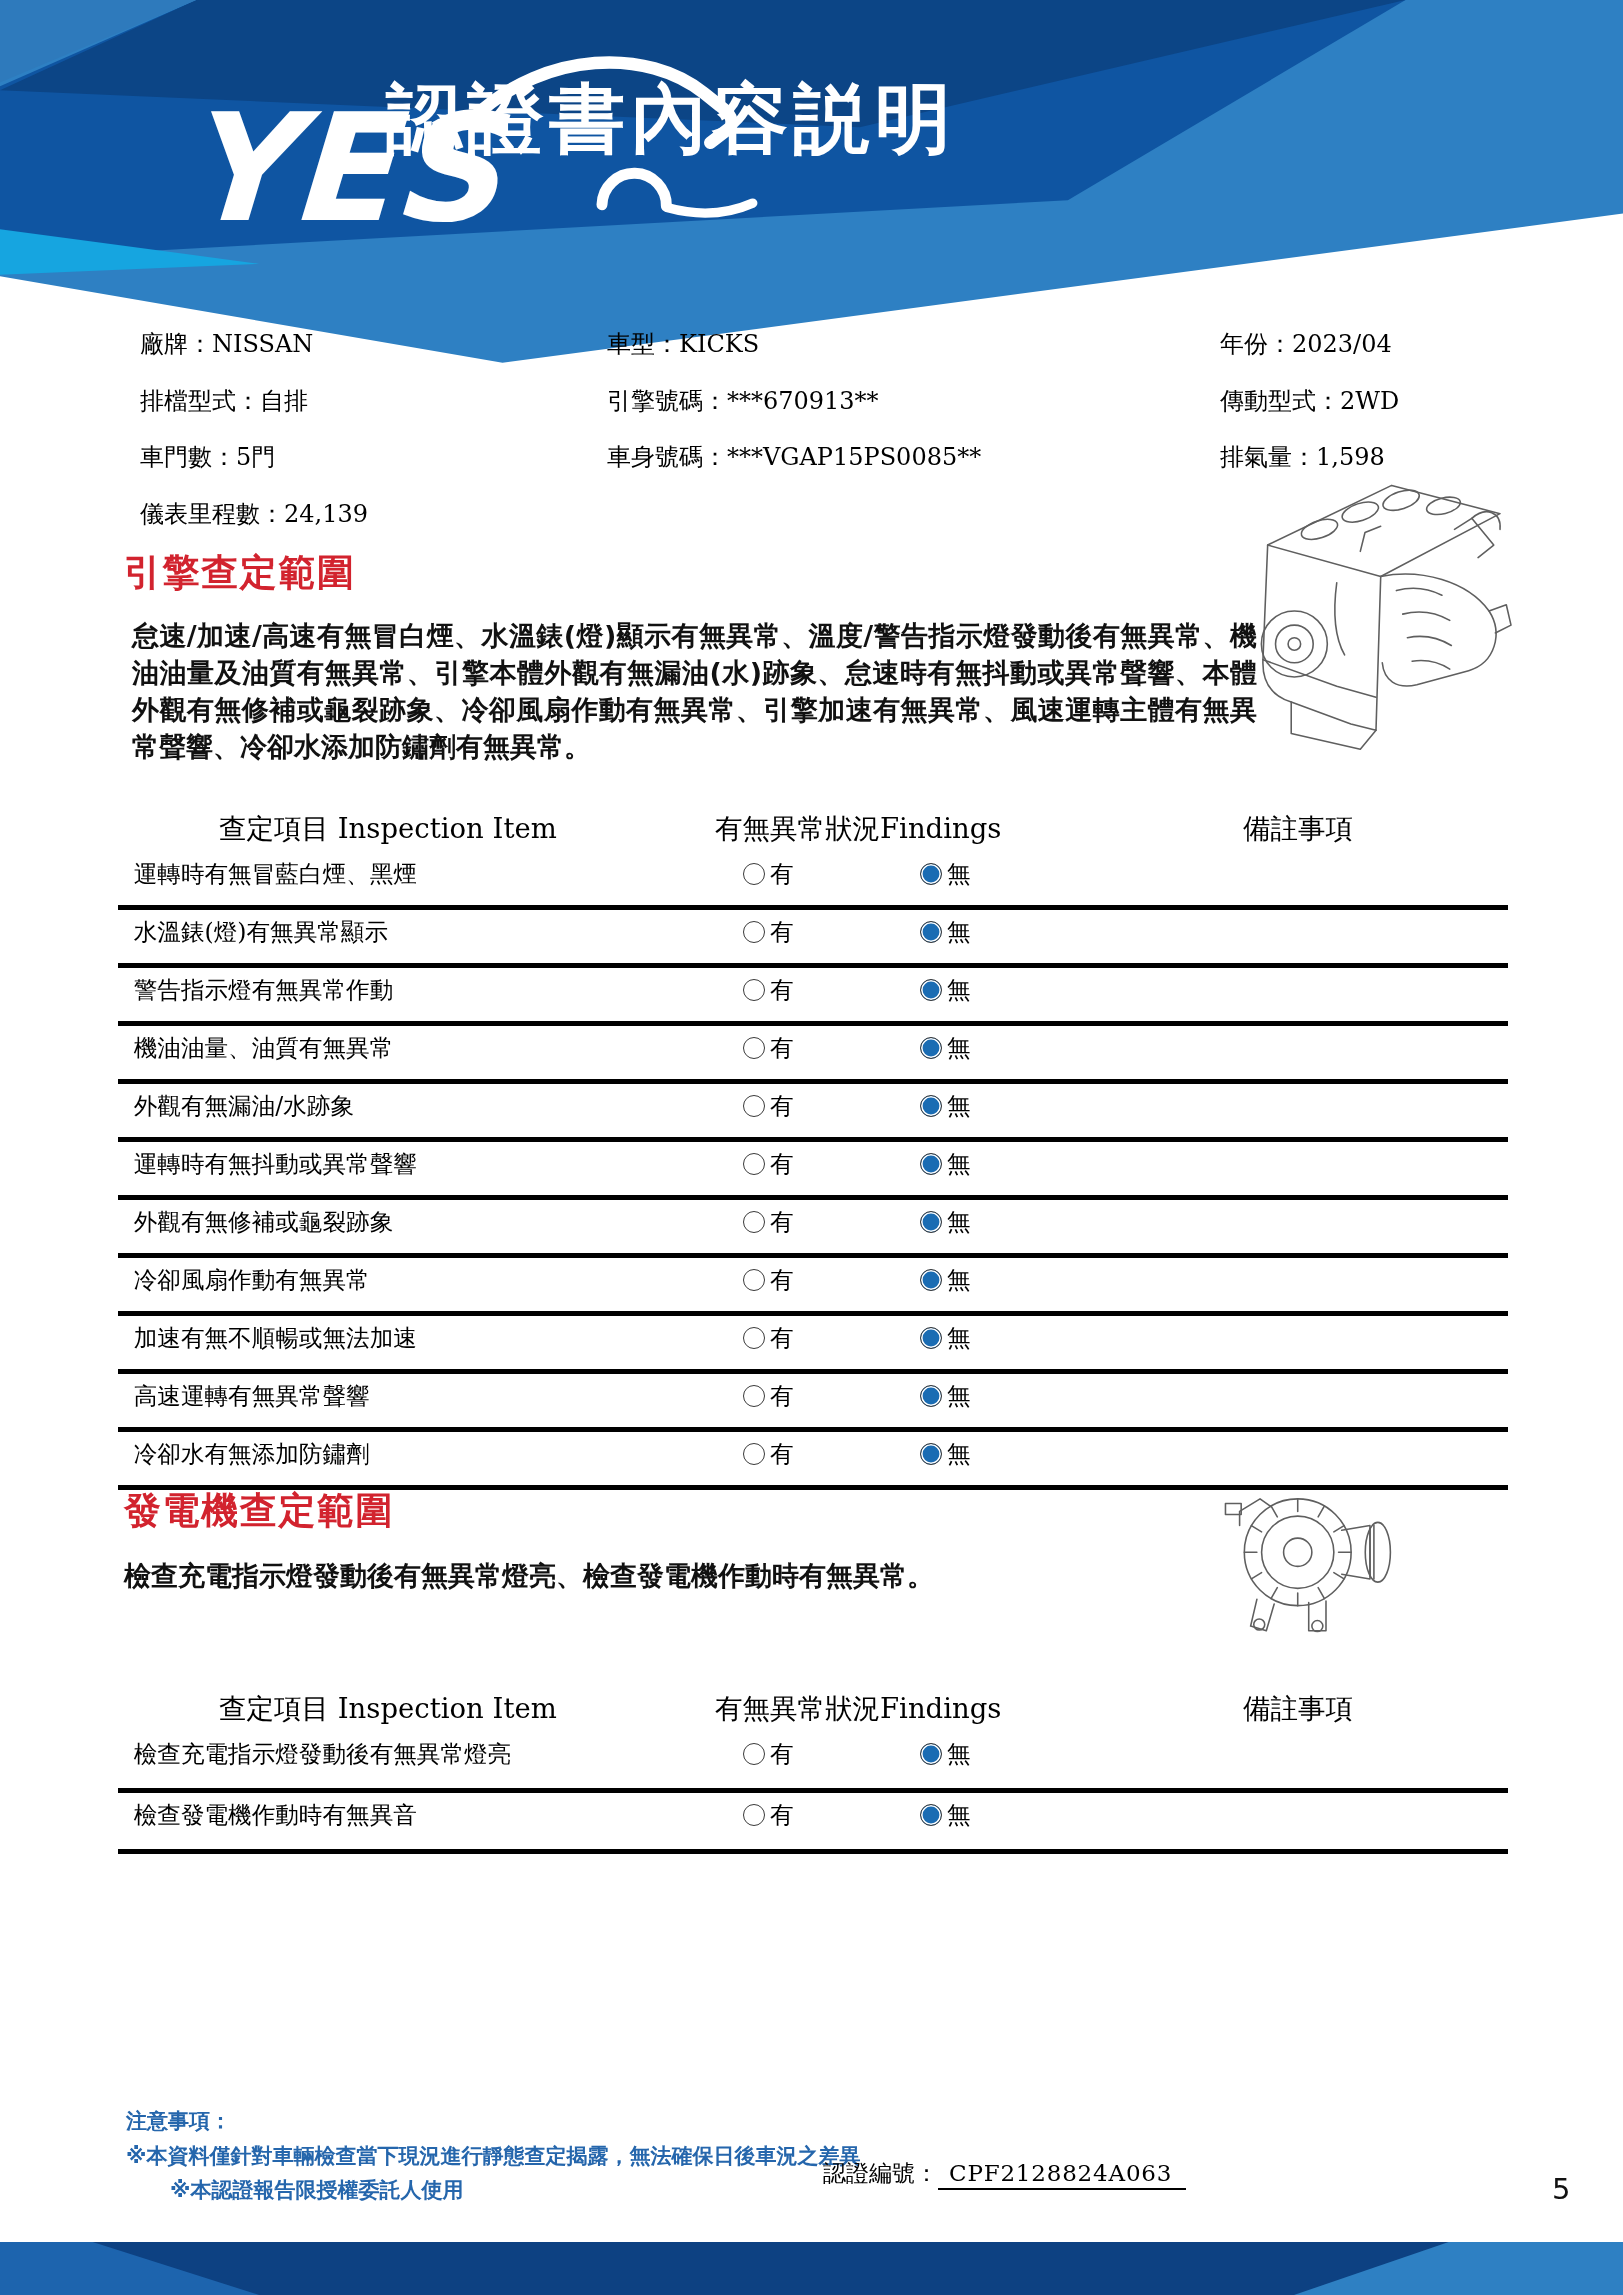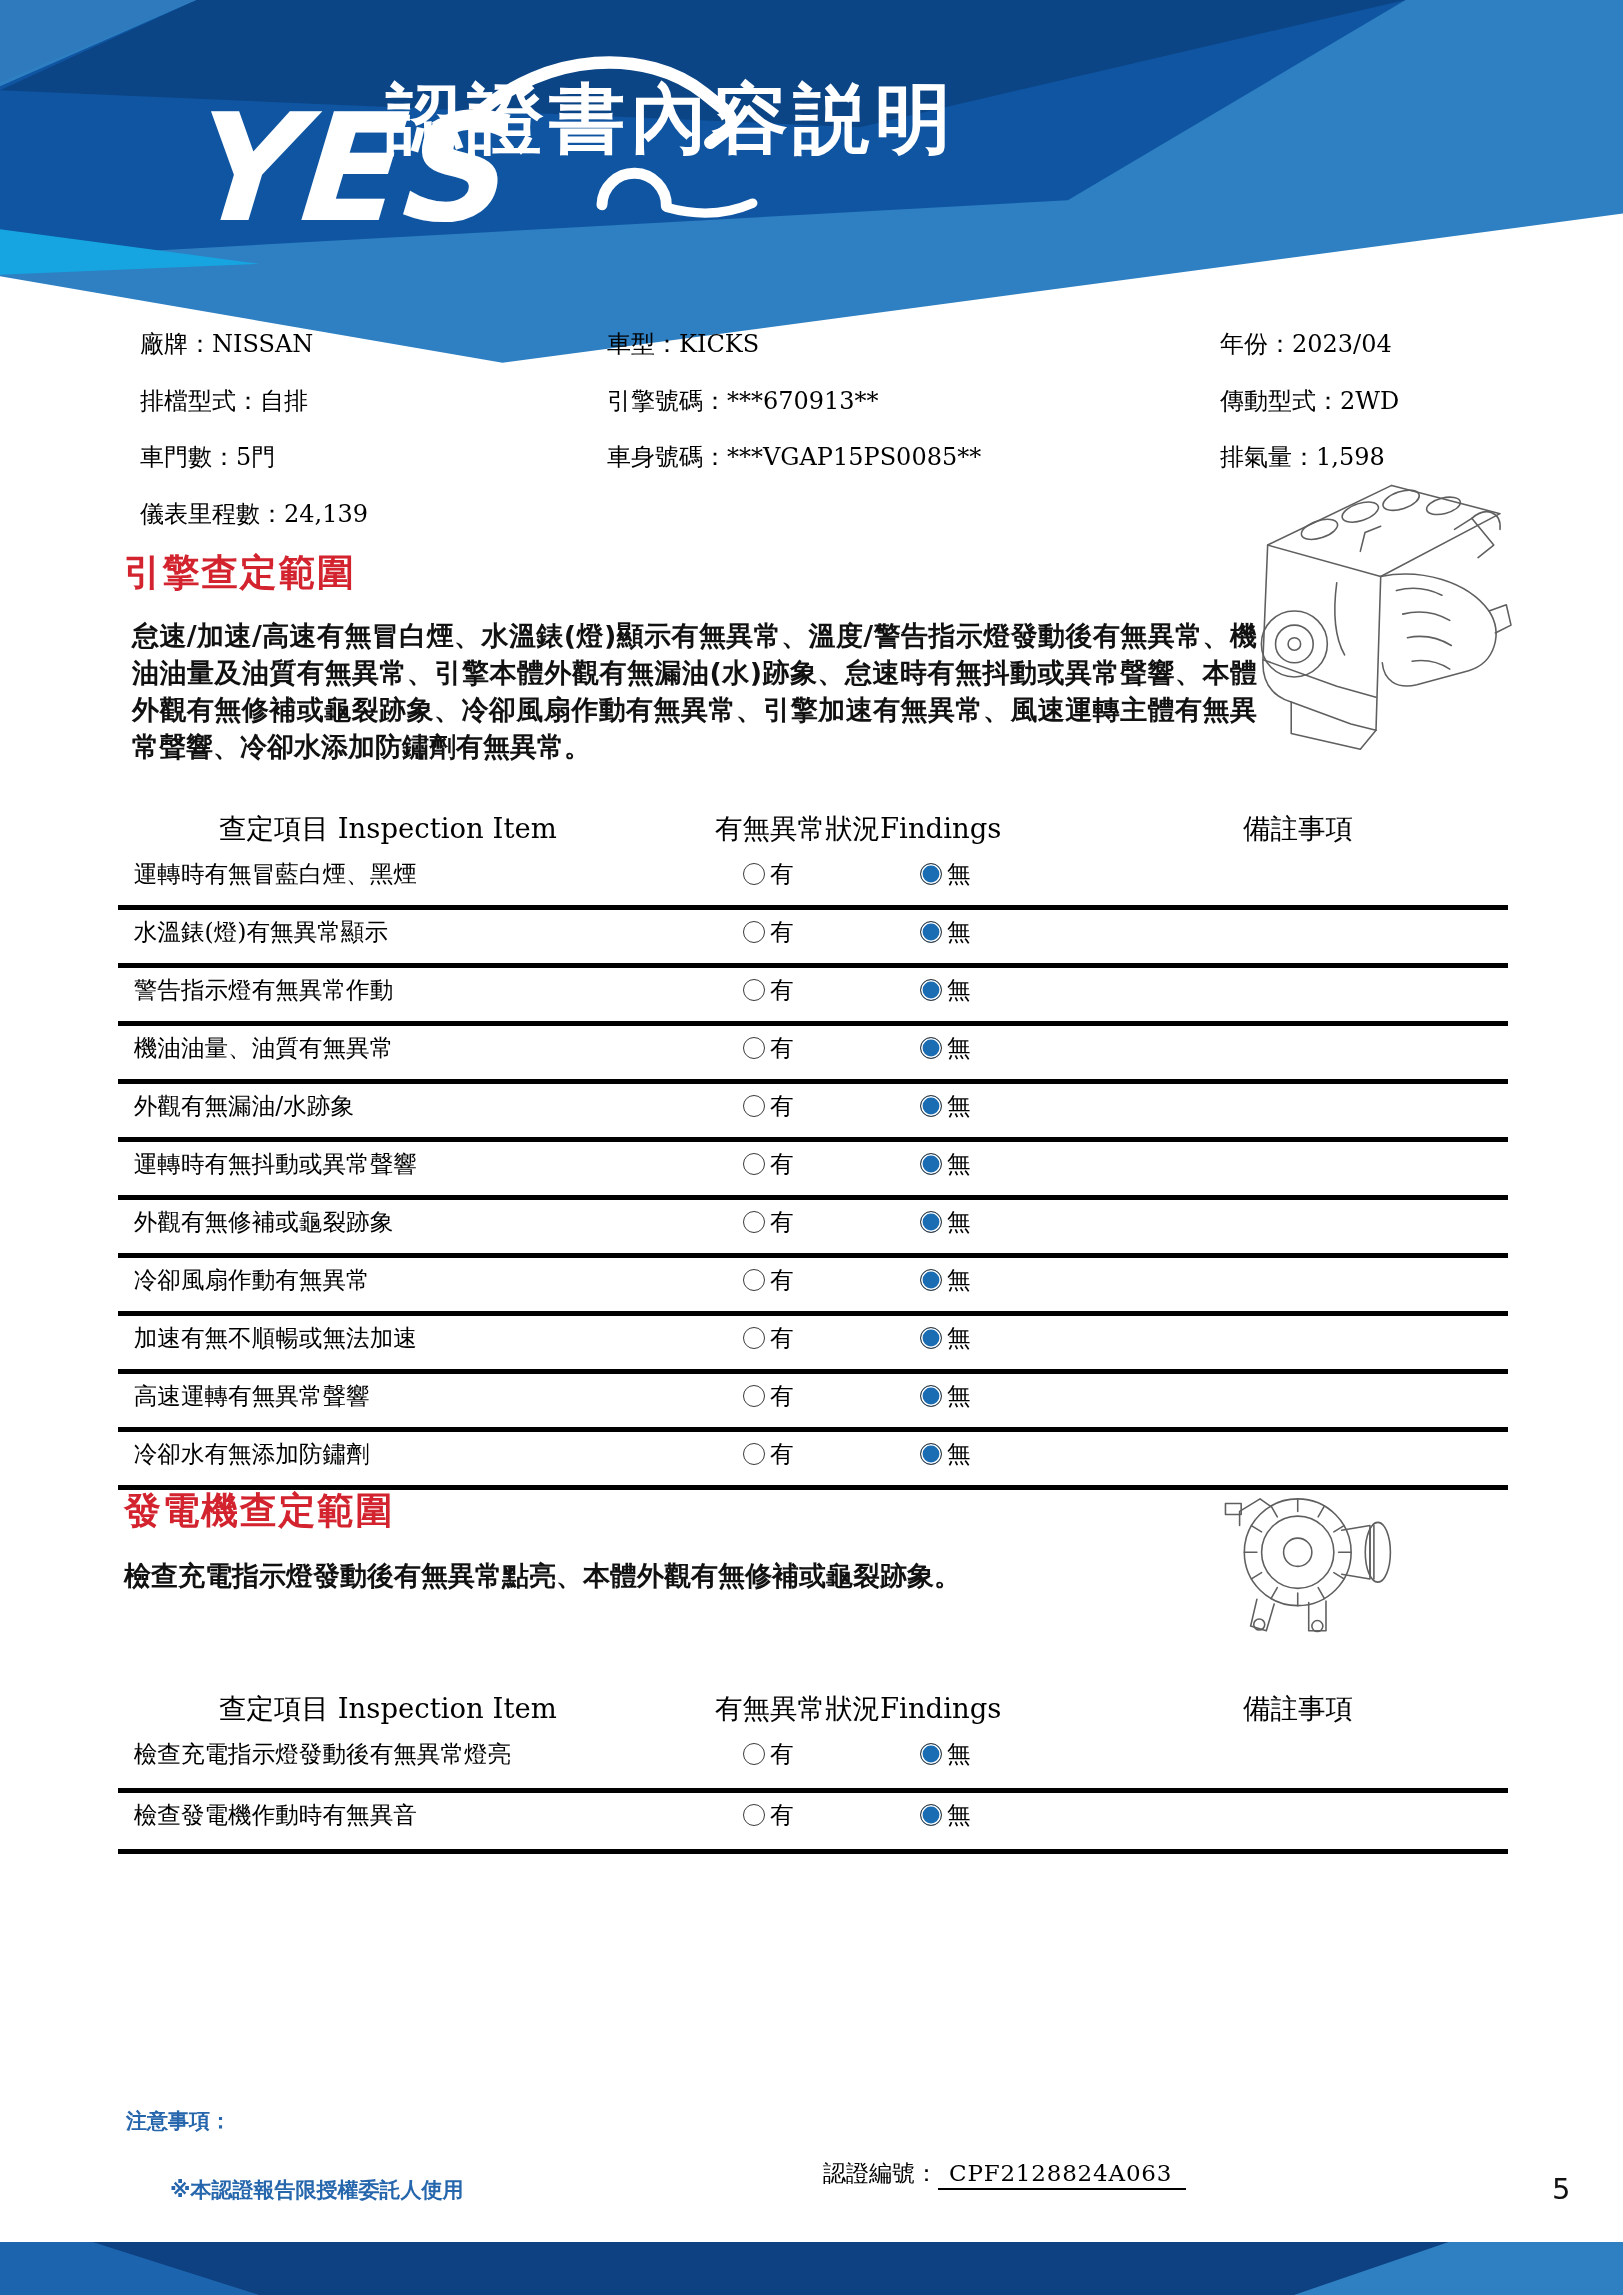--- a/index.html
+++ b/index.html
@@ -256,21 +256,21 @@
       <line x1="201" y1="58" x2="201" y2="126"></line>
     <path d="M30,40 L56,24 L70,34 M30,40 L30,58"></path>
     <rect x="12" y="30" width="20" height="14"></rect>
     <path d="M52,152 L44,186 L64,192 L74,158"></path>
     <circle cx="55" cy="184" r="7"></circle>
     <path d="M118,156 L118,192 L140,192 L140,154"></path>
     <circle cx="129" cy="186" r="7"></circle>
   </svg>
 
   <div class="sec-head" style="left:124px;top:1486px;">發電機查定範圍</div>
-  <div class="sec-desc" style="left:124px;top:1557px;width:1125px;">檢查充電指示燈發動後有無異常點亮、本體外觀有無修補或龜裂跡象。</div>
+  <div class="sec-desc" style="left:124px;top:1557px;width:1125px;">檢查充電指示燈發動後有無異常燈亮、檢查發電機作動時有無異常。</div>
 
   <div class="insp-table" style="top:1665px;">
     <div class="t-head">
       <span class="th-item">查定項目 Inspection Item</span>
       <span class="th-find">有無異常狀況Findings</span>
       <span class="th-remark">備註事項</span>
     </div>
     <div class="t-row t-row2">
       <span class="row-item">檢查充電指示燈發動後有無異常燈亮</span>
       <span class="radio-group rg-yes">
@@ -289,20 +289,21 @@
           <span class="radio-label">有</span>
         </span>
       <span class="radio-group rg-no">
           <span class="radio checked"></span>
           <span class="radio-label">無</span>
         </span>
     </div>
   </div>
 
   <div class="note" style="left:126px;top:2107px;">注意事項：</div>
+  <div class="note" style="left:126px;top:2142px;">※本資料僅針對車輛檢查當下現況進行靜態查定揭露，無法確保日後車況之差異</div>
   <div class="note" style="left:126px;top:2176px;margin-left:44px;">※本認證報告限授權委託人使用</div>
 
   <div id="cert">
     <span>認證編號：</span><span class="cert-no">CPF2128824A063</span>
   </div>
 
   <div id="page-num">5</div>
 
   <svg id="footer-band" viewBox="0 0 2067 68" preserveAspectRatio="none">
     <polygon points="0,0 2067,0 2067,68 0,68" fill="#0d4182"></polygon>

